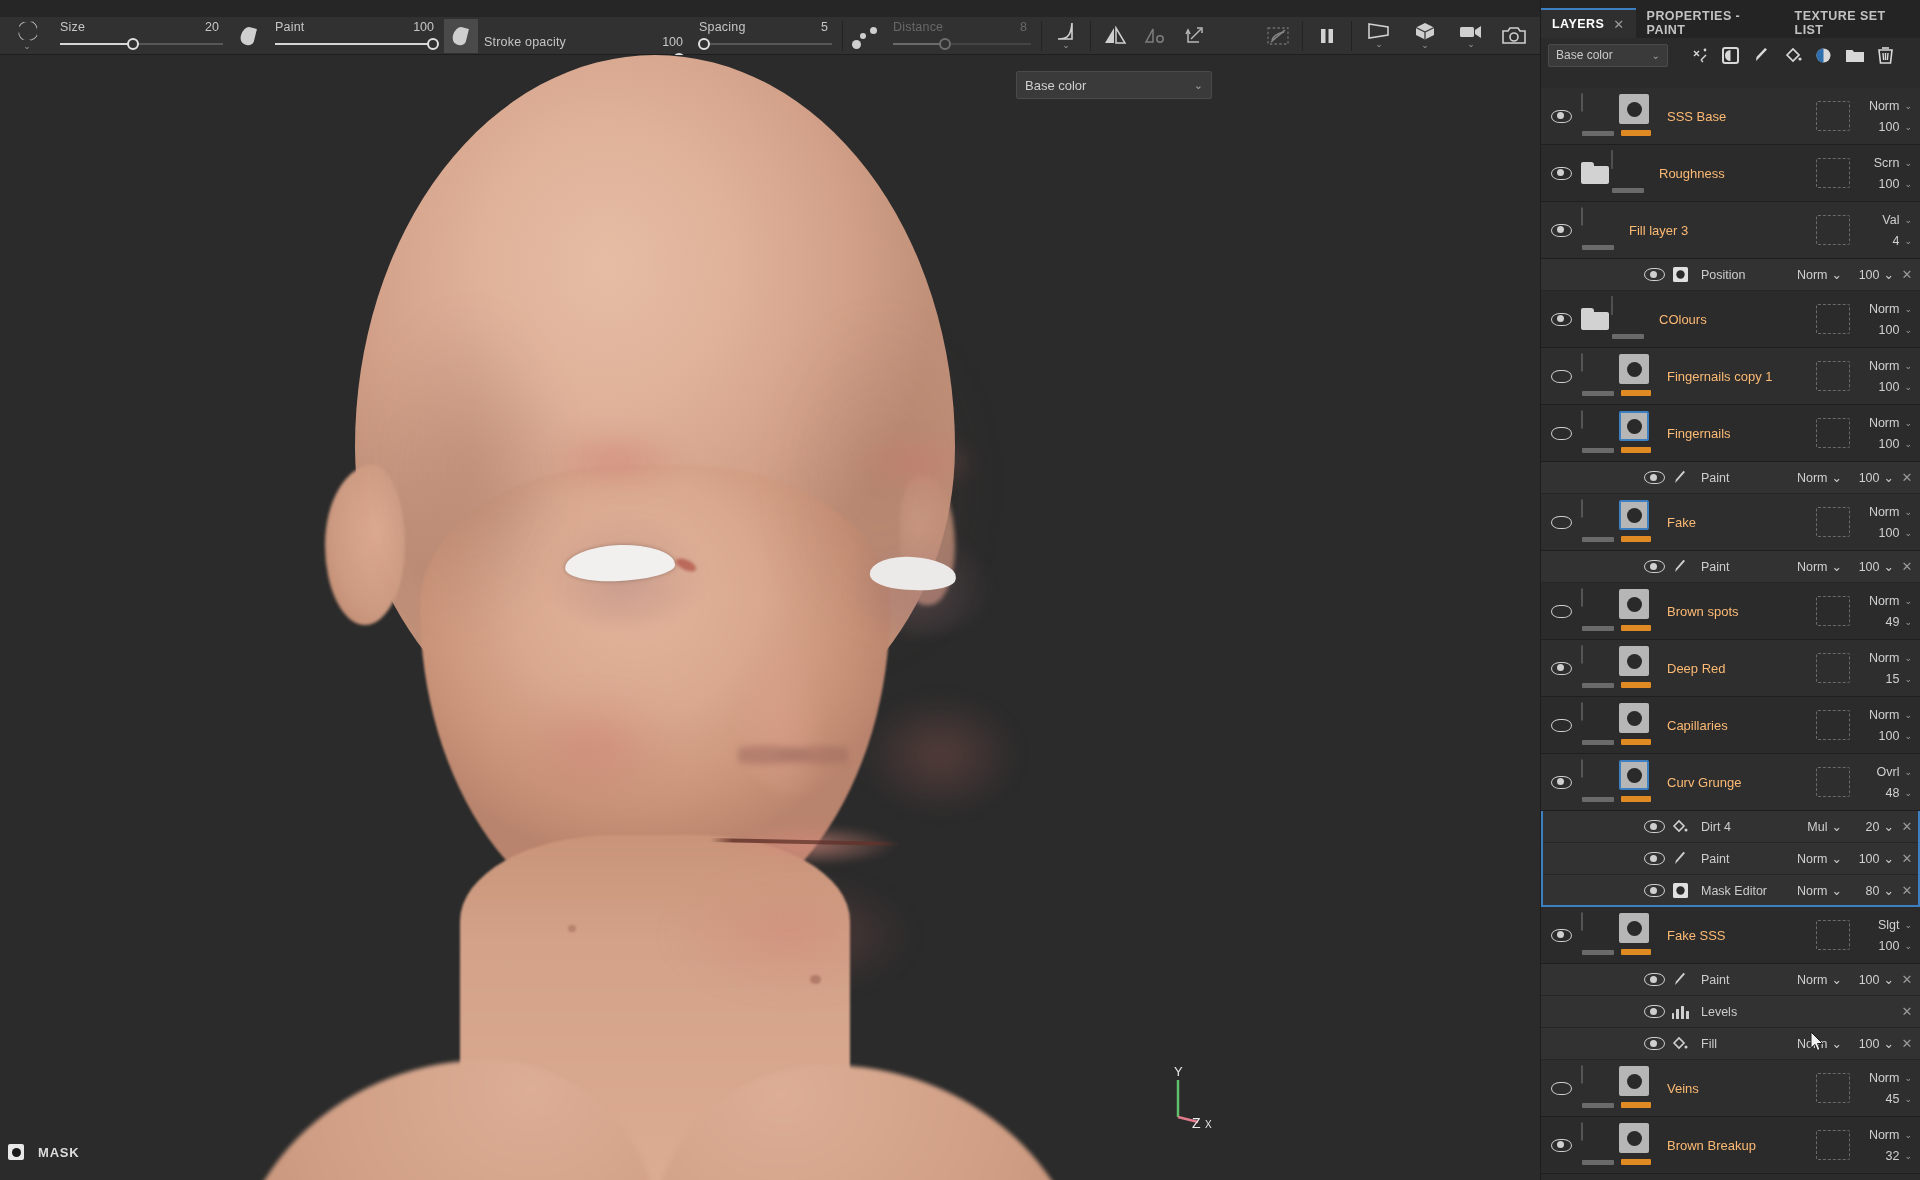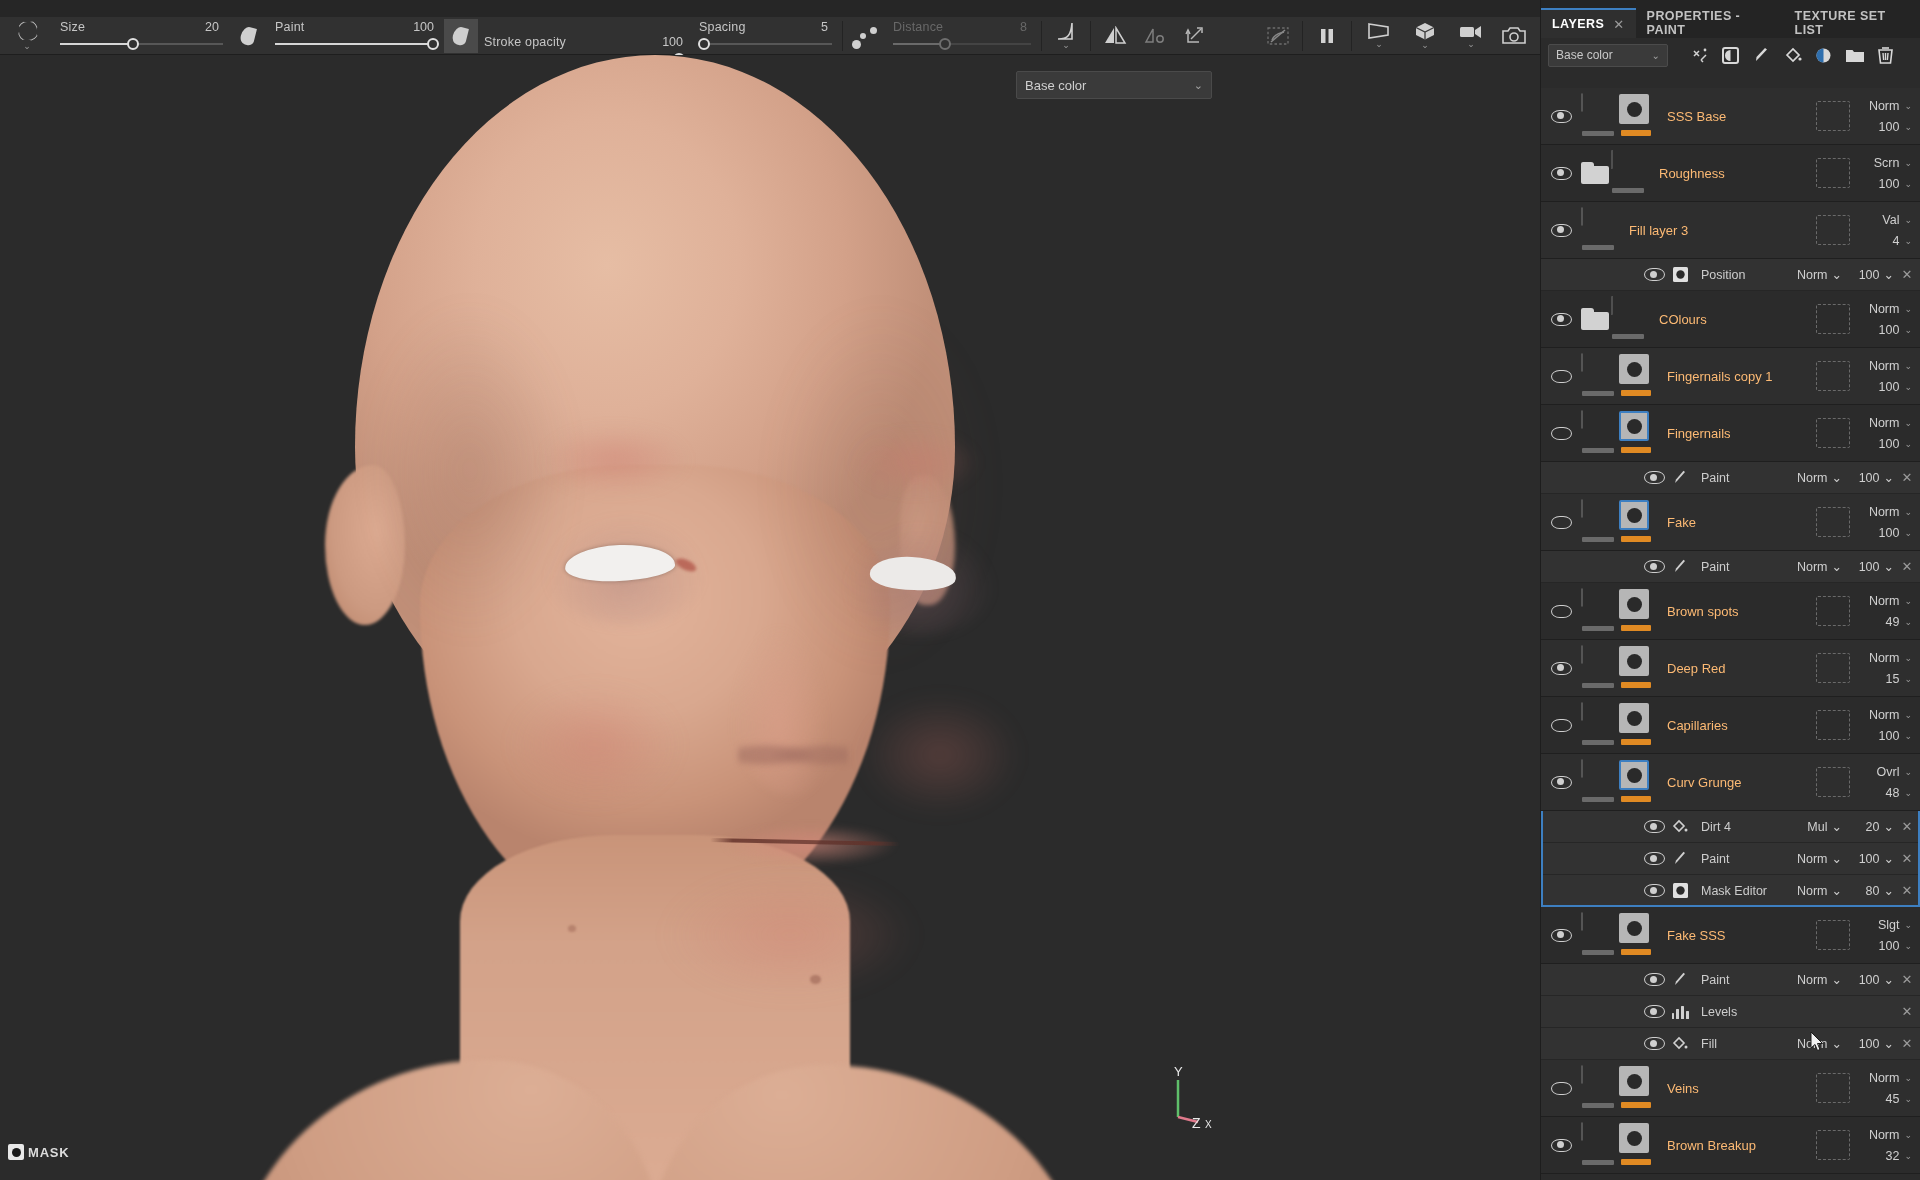--- a/index.html
+++ b/index.html
@@ -179,21 +179,21 @@
   .shade2 { position:absolute; left:560px; top:260px; width:220px; height:360px;
     background: radial-gradient(ellipse, rgba(120,80,66,.15) 0%, rgba(120,80,66,0) 72%); filter: blur(14px);}
   .mole1 { position:absolute; left:600px; top:930px; width:11px; height:9px;
     background: rgba(150,95,80,.55); border-radius:50%; filter: blur(1.2px);}
   .mole2 { position:absolute; left:358px; top:880px; width:8px; height:7px;
     background: rgba(150,95,80,.45); border-radius:50%; filter: blur(1.2px);}
   .tearL { position:absolute; left:465px; top:515px; width:22px; height:10px;
     background: rgba(170,70,60,.65); border-radius:50%; filter: blur(1.6px); transform: rotate(25deg);}
 
   .mask-badge {
-    position: absolute; left: 8px; bottom: 20px; display: flex; align-items: center; gap: 4px;
+    position: absolute; left: 8px; bottom: 20px; display: flex; align-items: center; gap: 14px;
     font-size: 13px; font-weight: bold; letter-spacing: .8px; color: #dcdcdc; margin-top: 22px;
   }
   .mask-chip { width: 16px; height: 16px; background: #e8e8e8; border-radius: 2px;
     display:flex; align-items:center; justify-content:center; }
   .mask-chip i { width: 9px; height: 9px; background: #1a1a1a; border-radius: 50%; display:block; }
 
   .gizmo { position: absolute; right: 318px; bottom: 48px; width: 60px; height: 70px; }
 
   .vp-dropdown {
     position: absolute; right: 328px; top: 16px; width: 196px; height: 28px;

